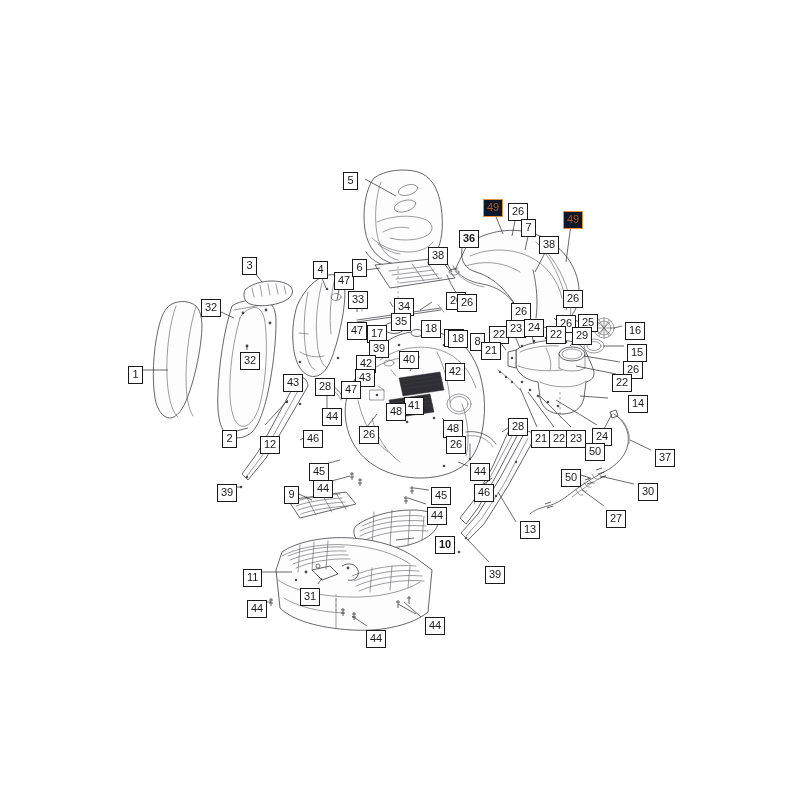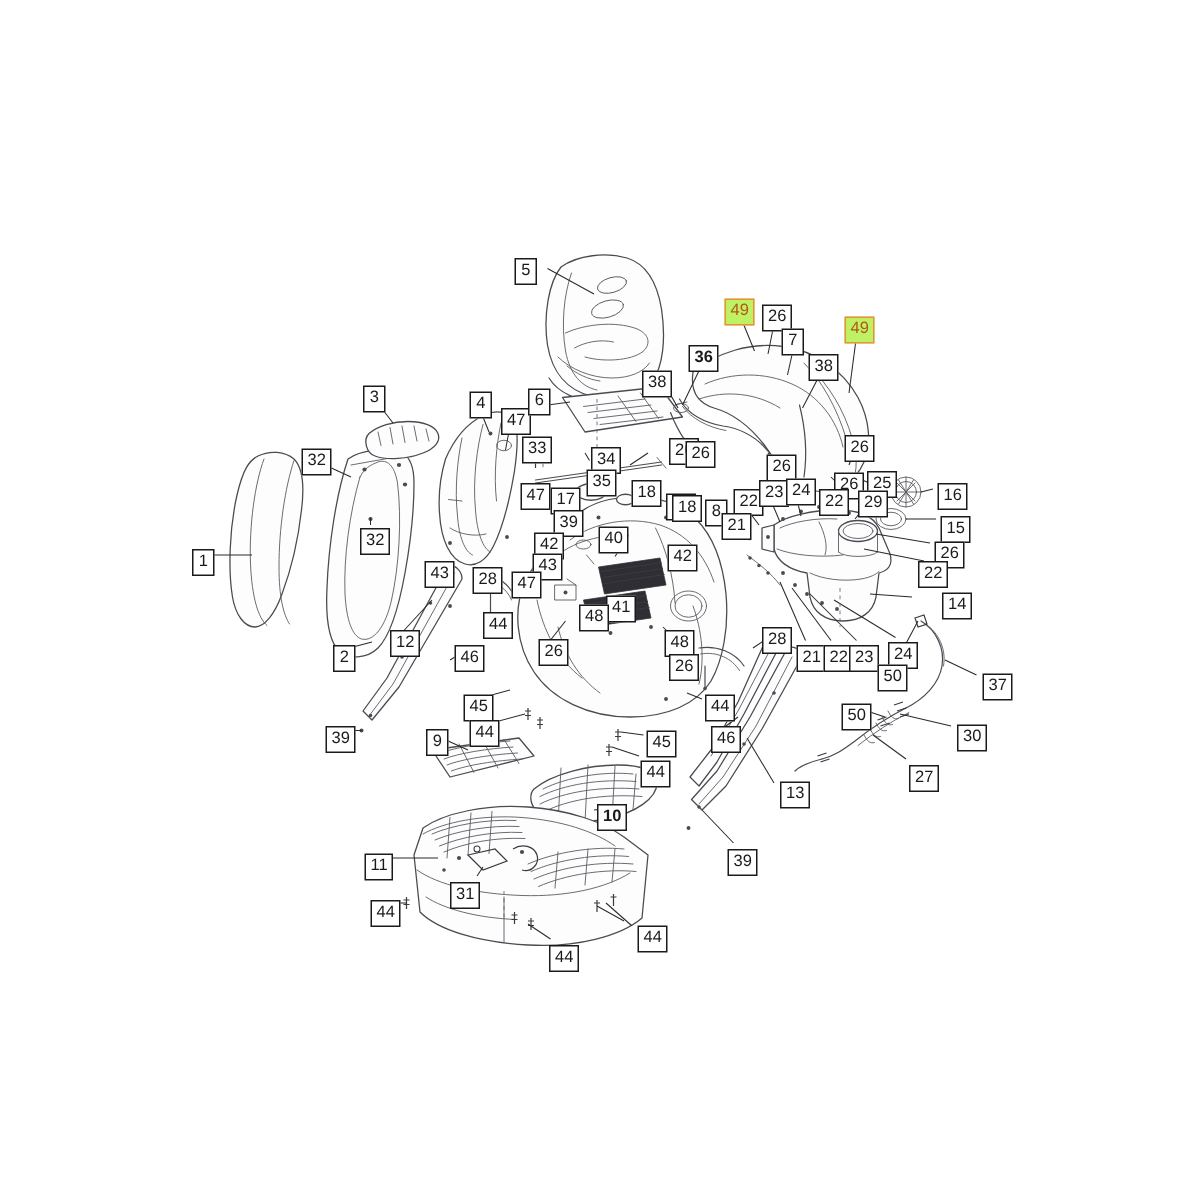--- a/index.html
+++ b/index.html
@@ -38,21 +38,21 @@
     color: #1a1a1a;
     font-size: 11px;
     line-height: 1;
     text-align: center;
     padding: 2px 3px 3px 3px;
     min-width: 15px;
     white-space: nowrap;
     font-family: "Liberation Sans", sans-serif;
   }
   .callout.hl {
-    background: #bef264;
+    background: #0f172a;
     border-color: #e8903f;
     color: #b4561a;
   }
   .leader {
     stroke: #2a2a2a;
     stroke-width: 0.7;
     fill: none;
   }
   .part-line {
     fill: none;
@@ -535,21 +535,21 @@
       <div class="callout" style="left: 445px; top: 363px;">42</div>
       <div class="callout" style="left: 283px; top: 374px;">43</div>
       <div class="callout" style="left: 355px; top: 369px;">43</div>
       <div class="callout" style="left: 341px; top: 381px;">47</div>
       <div class="callout" style="left: 315px; top: 378px;">28</div>
       <div class="callout" style="left: 612px; top: 395px; margin-left: 16px;">14</div>
       <div class="callout" style="left: 386px; top: 403px;">48</div>
       <div class="callout" style="left: 359px; top: 426px;">26</div>
       <div class="callout" style="left: 443px; top: 420px;">48</div>
       <div class="callout" style="left: 446px; top: 436px;">26</div>
-      <div class="callout" style="left: 260px; top: 420px;">12</div>
+      <div class="callout" style="left: 260px; top: 436px;">12</div>
       <div class="callout" style="left: 322px; top: 408px;">44</div>
       <div class="callout" style="left: 303px; top: 430px;">46</div>
       <div class="callout" style="left: 222px; top: 430px;">2</div>
       <div class="callout" style="left: 508px; top: 418px;">28</div>
       <div class="callout" style="left: 531px; top: 430px;">21</div>
       <div class="callout" style="left: 549px; top: 430px;">22</div>
       <div class="callout" style="left: 566px; top: 430px;">23</div>
       <div class="callout" style="left: 592px; top: 428px;">24</div>
       <div class="callout" style="left: 585px; top: 443px;">50</div>
       <div class="callout" style="left: 655px; top: 449px;">37</div>
@@ -557,21 +557,21 @@
       <div class="callout" style="left: 561px; top: 469px;">50</div>
       <div class="callout" style="left: 606px; top: 510px;">27</div>
       <div class="callout" style="left: 309px; top: 463px;">45</div>
       <div class="callout" style="left: 313px; top: 480px;">44</div>
       <div class="callout" style="left: 431px; top: 487px;">45</div>
       <div class="callout" style="left: 427px; top: 507px;">44</div>
       <div class="callout" style="left: 470px; top: 463px;">44</div>
       <div class="callout" style="left: 474px; top: 484px;">46</div>
       <div class="callout" style="left: 217px; top: 484px;">39</div>
       <div class="callout" style="left: 284px; top: 486px;">9</div>
-      <div class="callout" style="left: 398px; top: 536px; font-weight: bold;">10</div>
+      <div class="callout" style="left: 435px; top: 536px; font-weight: bold;">10</div>
       <div class="callout" style="left: 520px; top: 521px;">13</div>
       <div class="callout" style="left: 485px; top: 566px;">39</div>
       <div class="callout" style="left: 243px; top: 569px;">11</div>
       <div class="callout" style="left: 300px; top: 588px;">31</div>
       <div class="callout" style="left: 247px; top: 600px;">44</div>
       <div class="callout" style="left: 366px; top: 630px;">44</div>
       <div class="callout" style="left: 425px; top: 617px;">44</div>
     </div>
 </div>
 

